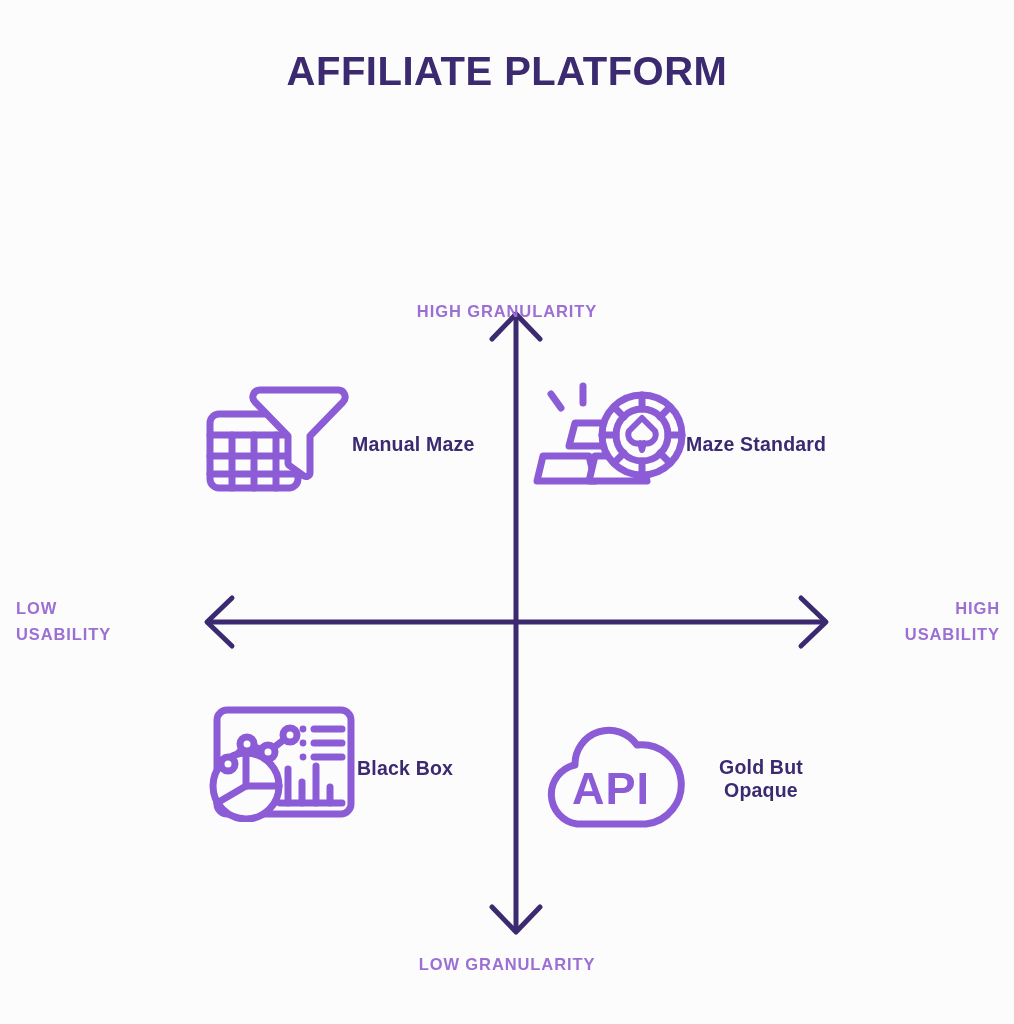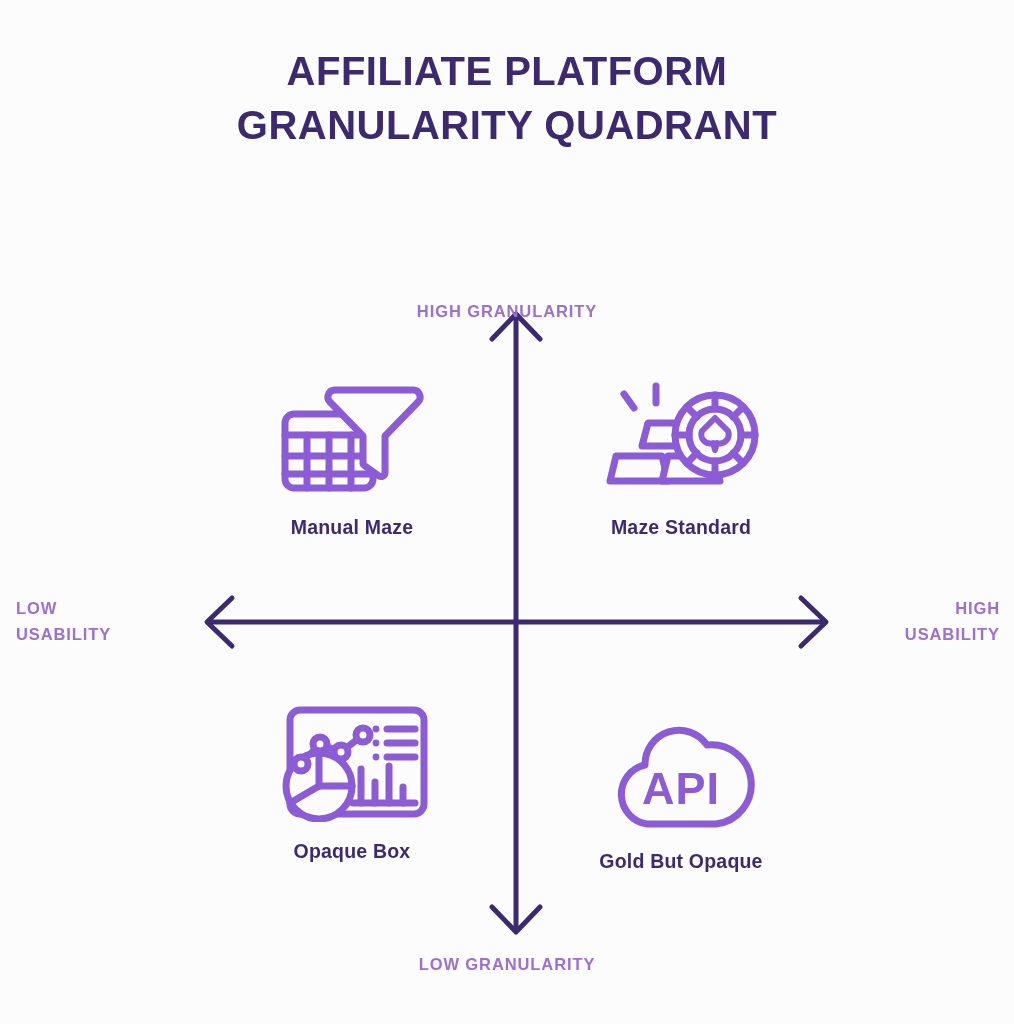--- a/index.html
+++ b/index.html
@@ -78,21 +78,21 @@
     left: 840px;
     width: 160px;
     text-align: right;
   }
 
   
   .quadrant {
     position: absolute;
     width: 300px;
     display: flex;
-    flex-direction: column;
+    flex-direction: row;
     align-items: center;
   }
   .q-icon {
     height: 125px;
     display: flex;
     align-items: flex-end;
     justify-content: flex-end;
   }
   .q-label {
     margin-top: 18px;
@@ -107,21 +107,20 @@
   #q-bl { left: 202px; top: 697px; }
   #q-br { left: 531px; top: 707px; }
 </style>
 </head>
 <body>
 
 <div id="stage">
 
   <div id="title">
     <span class="tline">AFFILIATE PLATFORM</span>
-    <span class="tline">GRANULARITY QUADRANT</span>
   </div>
 
   <svg id="axes" viewBox="0 0 1014 1024">
 
     <line x1="516" y1="313" x2="516" y2="932" stroke="#3b2a70" stroke-width="5"></line>
 
     <line x1="208" y1="622" x2="825" y2="622" stroke="#3b2a70" stroke-width="5"></line>
 
     <polyline points="492,339 516,314 540,339" fill="none" stroke="#3b2a70" stroke-width="5" stroke-linecap="round" stroke-linejoin="round"></polyline>
 
@@ -224,21 +223,21 @@
           <line x1="44" y1="82" x2="77" y2="82"></line>
           <line x1="44" y1="82" x2="15" y2="99"></line>
 
           <circle cx="26" cy="60" r="7" fill="#fdfcfd"></circle>
           <circle cx="45" cy="40" r="7" fill="#fdfcfd"></circle>
           <circle cx="66" cy="48" r="7" fill="#fdfcfd"></circle>
           <circle cx="88" cy="31" r="7" fill="#fdfcfd"></circle>
         </g>
       </svg>
     </div>
-    <div class="q-label">Opaque Box</div>
+    <div class="q-label">Black Box</div>
   </div>
 
   <div class="quadrant" id="q-br">
     <div class="q-icon">
       <svg width="160" height="108" viewBox="0 0 160 108">
         <path d="M46 100 a30 30 0 0 1 -2 -59 a34 34 0 0 1 62 -20 a28 28 0 0 1 9 79 Z" fill="none" stroke="#8b5cd6" stroke-width="7" stroke-linecap="round" stroke-linejoin="round"></path>
         <text x="80" y="80" text-anchor="middle" font-family="Liberation Sans, sans-serif" font-size="45" font-weight="bold" fill="#8b5cd6" letter-spacing="1">API</text>
       </svg>
     </div>
     <div class="q-label">Gold But Opaque</div>

